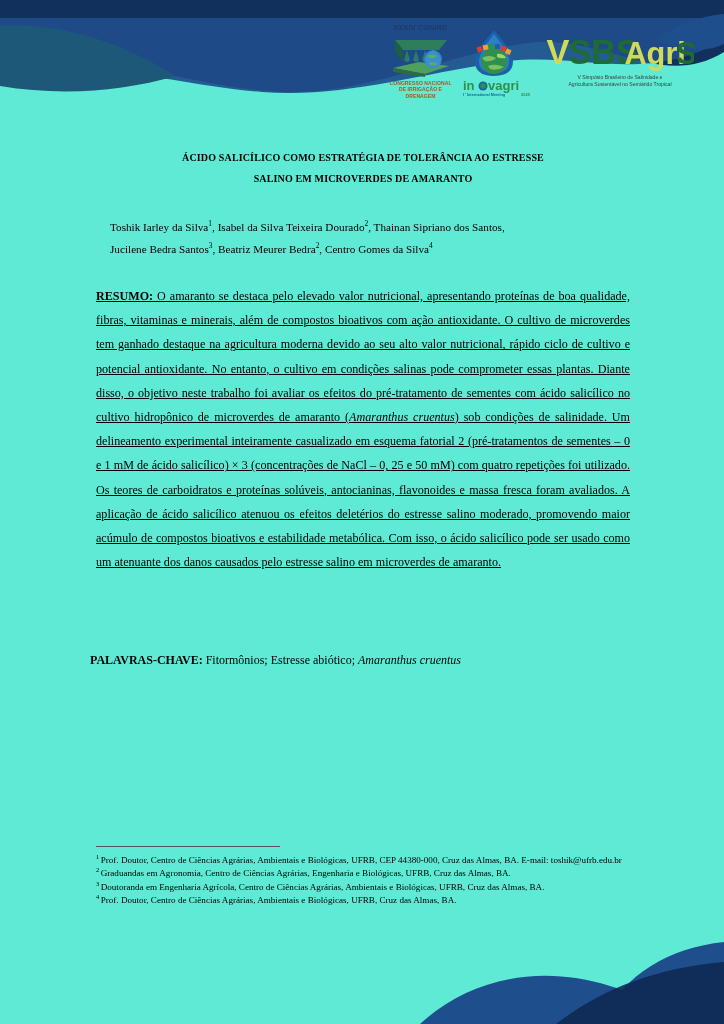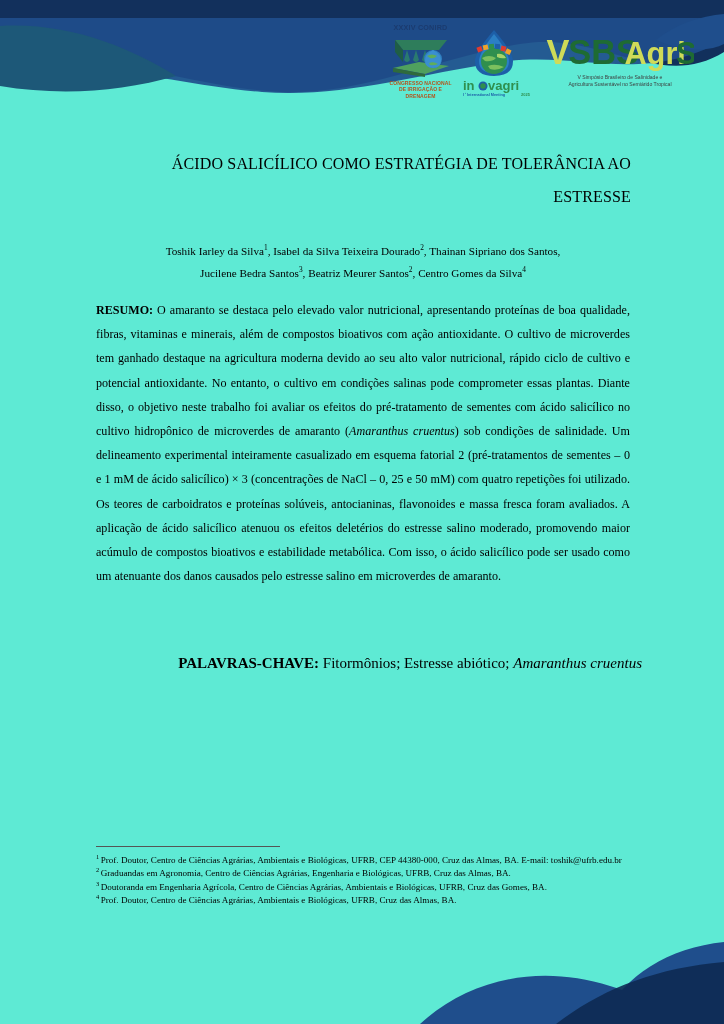--- a/index.html
+++ b/index.html
@@ -96,62 +96,61 @@
     width: 152px;
     text-align: center;
   }
 
   
   .title {
     position: absolute;
     top: 148px;
     left: 95px;
     width: 536px;
-    text-align: right;
-    font-size: 16px;
-    font-weight: normal;
+    text-align: center;
+    font-size: 10px;
+    font-weight: bold;
     line-height: 2.05;
     letter-spacing: 0.15px;
     color: #000;
   }
   .authors {
     position: absolute;
-    top: 240px;
+    top: 216px;
     left: 110px;
     width: 506px;
-    text-align: center;
     font-size: 11.2px;
     line-height: 2.0;
     color: #000;
   }
   .authors sup { font-size: 7.4px; vertical-align: super; line-height: 0; }
 
   .abstract {
     position: absolute;
-    top: 298px;
+    top: 284px;
     left: 96px;
     width: 534px;
     font-size: 12.1px;
     line-height: 2.0;
     text-align: justify;
     color: #000;
     hyphens: none;
+    text-decoration: underline;
   }
   .abstract .lead { font-weight: bold; }
   .abstract i { font-style: italic; }
 
   .keywords {
     position: absolute;
     top: 649px;
-    left: 108px;
+    left: 90px;
     width: 534px;
-    font-size: 15px;
+    font-size: 12px;
     line-height: 1.9;
     color: #000;
-    text-align: right;
   }
   .keywords .lead { font-weight: bold; }
   .keywords i { font-style: italic; }
 
   
   .fn-rule {
     position: absolute;
     top: 846px;
     left: 96px;
     width: 184px;
@@ -246,36 +245,37 @@
       </svg>
       <div class="vsbs-sub">
         <span>V Simpósio Brasileiro de Salinidade e</span><br>
         <span>Agricultura Sustentável no Semiárido Tropical</span>
       </div>
     </div>
   </div>
 
   <div class="title">
     <span>ÁCIDO SALICÍLICO COMO ESTRATÉGIA DE TOLERÂNCIA AO ESTRESSE</span><br>
+    <span>SALINO EM MICROVERDES DE AMARANTO</span>
   </div>
 
   <div class="authors">
     <span>Toshik Iarley da Silva</span><sup>1</sup><span>, Isabel da Silva Teixeira Dourado</span><sup>2</sup><span>, Thainan Sipriano dos Santos,</span><br>
-    <span>Jucilene Bedra Santos</span><sup>3</sup><span>, Beatriz Meurer Santos</span><sup>2</sup><span>, Centro Gomes da Silva</span><sup>4</sup>
+    <span>Jucilene Bedra Santos</span><sup>3</sup><span>, Beatriz Meurer Bedra</span><sup>2</sup><span>, Centro Gomes da Silva</span><sup>4</sup>
   </div>
 
   <div class="abstract"><span class="lead">RESUMO:</span><span> O amaranto se destaca pelo elevado valor nutricional, apresentando proteínas de boa qualidade, fibras, vitaminas e minerais, além de compostos bioativos com ação antioxidante. O cultivo de microverdes tem ganhado destaque na agricultura moderna devido ao seu alto valor nutricional, rápido ciclo de cultivo e potencial antioxidante. No entanto, o cultivo em condições salinas pode comprometer essas plantas. Diante disso, o objetivo neste trabalho foi avaliar os efeitos do pré-tratamento de sementes com ácido salicílico no cultivo hidropônico de microverdes de amaranto (</span><i>Amaranthus cruentus</i><span>) sob condições de salinidade. Um delineamento experimental inteiramente casualizado em esquema fatorial 2 (pré-tratamentos de sementes – 0 e 1 mM de ácido salicílico) × 3 (concentrações de NaCl – 0, 25 e 50 mM) com quatro repetições foi utilizado. Os teores de carboidratos e proteínas solúveis, antocianinas, flavonoides e massa fresca foram avaliados. A aplicação de ácido salicílico atenuou os efeitos deletérios do estresse salino moderado, promovendo maior acúmulo de compostos bioativos e estabilidade metabólica. Com isso, o ácido salicílico pode ser usado como um atenuante dos danos causados pelo estresse salino em microverdes de amaranto.</span></div>
 
   <div class="keywords"><span class="lead">PALAVRAS-CHAVE:</span><span> Fitormônios; Estresse abiótico; </span><i>Amaranthus cruentus</i></div>
 
   <div class="fn-rule"></div>
   <div class="footnotes">
     <p><sup>1</sup><span>Prof. Doutor, Centro de Ciências Agrárias, Ambientais e Biológicas, UFRB, CEP 44380-000, Cruz das Almas, BA. E-mail: toshik@ufrb.edu.br</span></p>
     <p><sup>2</sup><span>Graduandas em Agronomia, Centro de Ciências Agrárias, Engenharia e Biológicas, UFRB, Cruz das Almas, BA.</span></p>
-    <p><sup>3</sup><span>Doutoranda em Engenharia Agrícola, Centro de Ciências Agrárias, Ambientais e Biológicas, UFRB, Cruz das Gomes, BA.</span></p>
+    <p><sup>3</sup><span>Doutoranda em Engenharia Agrícola, Centro de Ciências Agrárias, Ambientais e Biológicas, UFRB, Cruz das Almas, BA.</span></p>
     <p><sup>4</sup><span>Prof. Doutor, Centro de Ciências Agrárias, Ambientais e Biológicas, UFRB, Cruz das Almas, BA.</span></p>
   </div>
 
   <svg class="wave-bottom" viewBox="0 0 724 90" preserveAspectRatio="none">
     <path d="M420,90 C470,44 540,30 610,52 C660,68 690,84 724,88 L724,90 Z" fill="#1f4e8c"></path>
     <path d="M600,90 C620,44 666,14 724,8 L724,90 Z" fill="#1f4e8c"></path>
     <path d="M556,90 C600,56 654,34 724,28 L724,90 Z" fill="#0d2a52" opacity="0.9"></path>
   </svg>
 
 </div>

